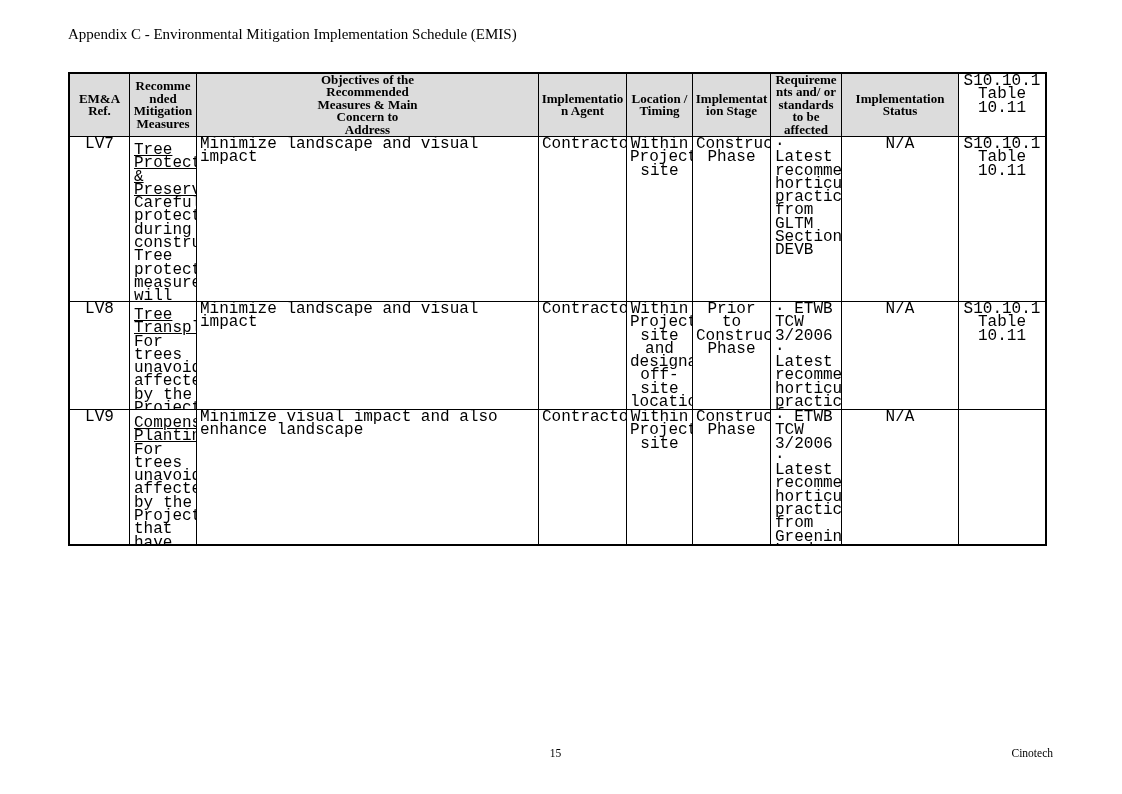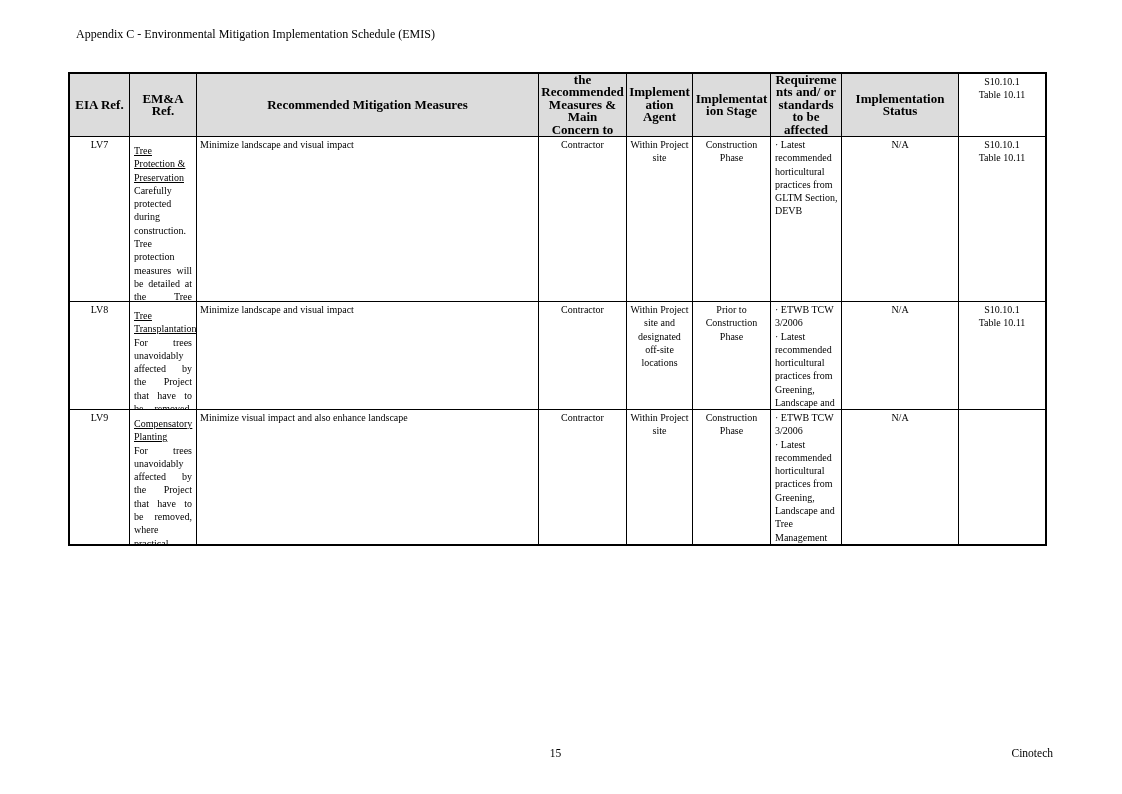--- a/index.html
+++ b/index.html
@@ -4,22 +4,22 @@
 <style>
   html, body { margin: 0; padding: 0; }
   body {
     width: 1122px; height: 794px;
     background: #ffffff;
     position: relative;
     font-family: "Liberation Serif", serif;
     color: #000;
   }
   .appendix-title {
-    position: absolute; left: 76px; top: 28px;
-    font-size: 12px; line-height: 13px;
+    position: absolute; left: 68px; top: 28px;
+    font-size: 15px; line-height: 13px;
   }
   .emis-table {
     position: absolute; left: 68px; top: 72px;
     display: grid;
     grid-template-columns: 60px 67px 342px 88px 66px 78px 71px 117px 86px;
     grid-template-rows: 63px 165px 108px 134px;
     border: 2px solid #000;
     background: #fff;
   }
   .emis-table > div {
@@ -34,23 +34,24 @@
     background: #dcdcdc;
     font-weight: bold;
     font-size: 13px; line-height: 12.5px;
     display: flex; align-items: center; justify-content: center;
     text-align: center;
     padding: 1px 2px;
     overflow-wrap: break-word; word-break: break-word;
   }
   .hc.pre { white-space: pre-line; }
   .bc {
-    font-size: 10px; line-height: 13.3px;
+    font-size: 16px; line-height: 13.3px;
     padding: 1px 3px;
     text-align: left;
+    font-family: Liberation Mono, monospace;
   }
   .bc.center { text-align: center; }
   .bc.pre { white-space: pre-line; }
   .measures { padding: 7px 4px; }
   .measures .mtitle { text-decoration: underline; }
   .measures .mbody { text-align: justify; }
   .req { padding: 1px 3px 1px 4px; }
   .footer-pageno {
     position: absolute; left: 68px; top: 747px; width: 975px;
     text-align: center; font-size: 11.5px;
@@ -61,29 +62,29 @@
     padding-left: 44px;
   }
 </style>
 </head>
 <body>
 
 <div class="appendix-title">Appendix C - Environmental Mitigation Implementation Schedule (EMIS)</div>
 
 <div class="emis-table">
 
-  <div class="hc">EIA Ref.</div>
   <div class="hc">EM&amp;A Ref.</div>
   <div class="hc">Recommended Mitigation Measures</div>
   <div class="hc pre">Objectives of the
 Recommended
 Measures &amp; Main
 Concern to
 Address</div>
   <div class="hc">Implementation Agent</div>
+  <div class="hc">Location / Timing</div>
   <div class="hc">Implementation Stage</div>
   <div class="hc">Requirements and/ or standards to be affected</div>
   <div class="hc">Implementation Status</div>
 
   <div class="bc center pre">S10.10.1
 Table 10.11</div>
   <div class="bc center">LV7</div>
   <div class="bc measures">
     <div class="mtitle">Tree Protection &amp; Preservation</div>
     <div class="mbody">Carefully protected during construction.  Tree protection measures will be detailed at the Tree Removal Application stage and plans submitted to the relevant Government Department for approval in due course in accordance with ETWB TC no. 3/2006.</div>

